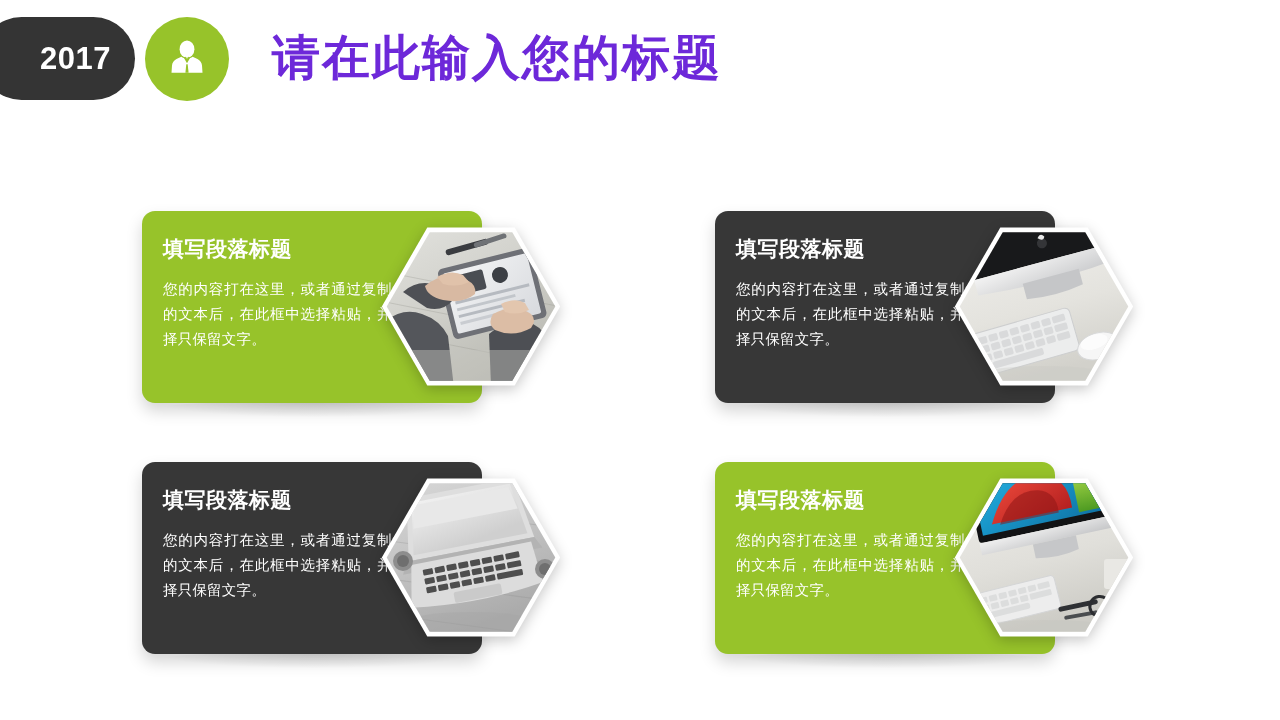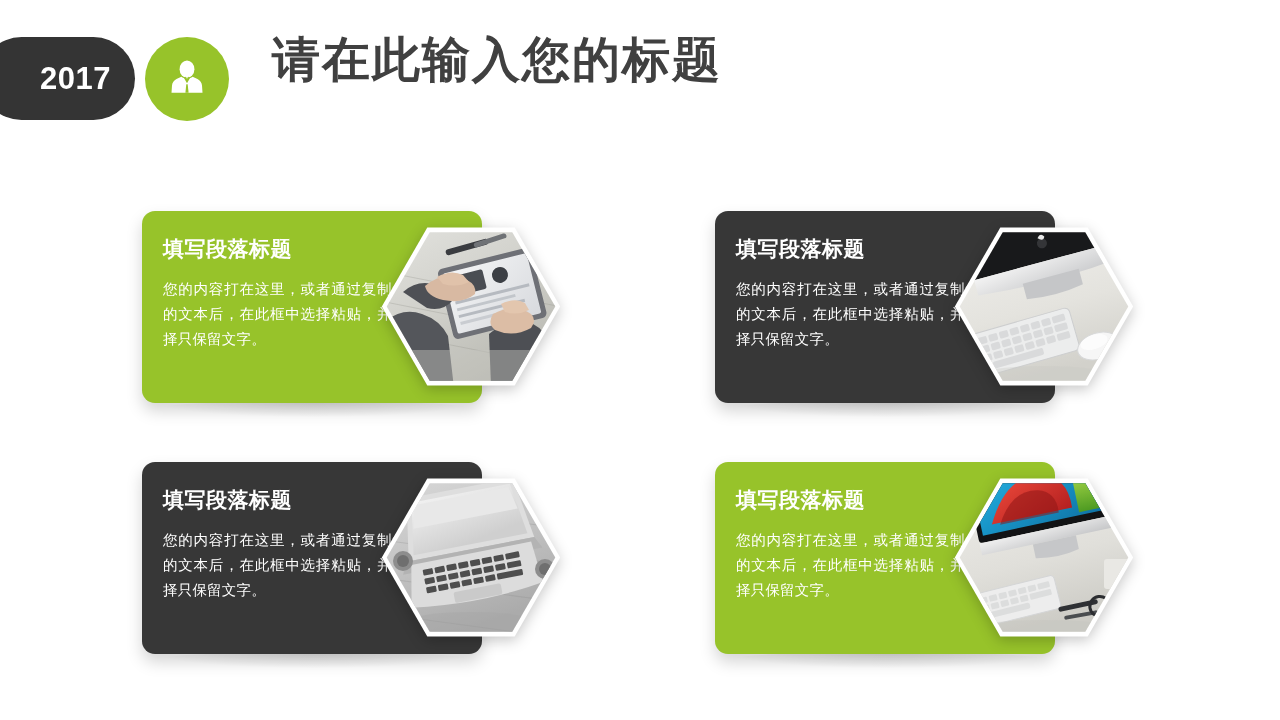--- a/index.html
+++ b/index.html
@@ -26,21 +26,20 @@
     overflow: hidden;
   }
 
   
   .header {
     position: absolute;
     left: 0;
     top: 0;
     width: 1280px;
     height: 120px;
-    margin-top: 20px;
   }
 
   .year-badge {
     position: absolute;
     left: -20px;
     top: 17px;
     width: 155px;
     height: 83px;
     background: #343434;
     border-radius: 42px;
@@ -69,24 +68,24 @@
     display: flex;
     align-items: center;
     justify-content: center;
   }
 
   .avatar-circle svg { display: block; }
 
   .slide-title {
     position: absolute;
     left: 272px;
-    top: 8px;
+    top: 26px;
     font-size: 48px;
     font-weight: bold;
-    color: #404040;
+    color: #6d28d9;
     letter-spacing: 2px;
     line-height: 64px;
     white-space: nowrap;
   }
 
   
   .cards-area {
     position: absolute;
     left: 0;
     top: 0;

